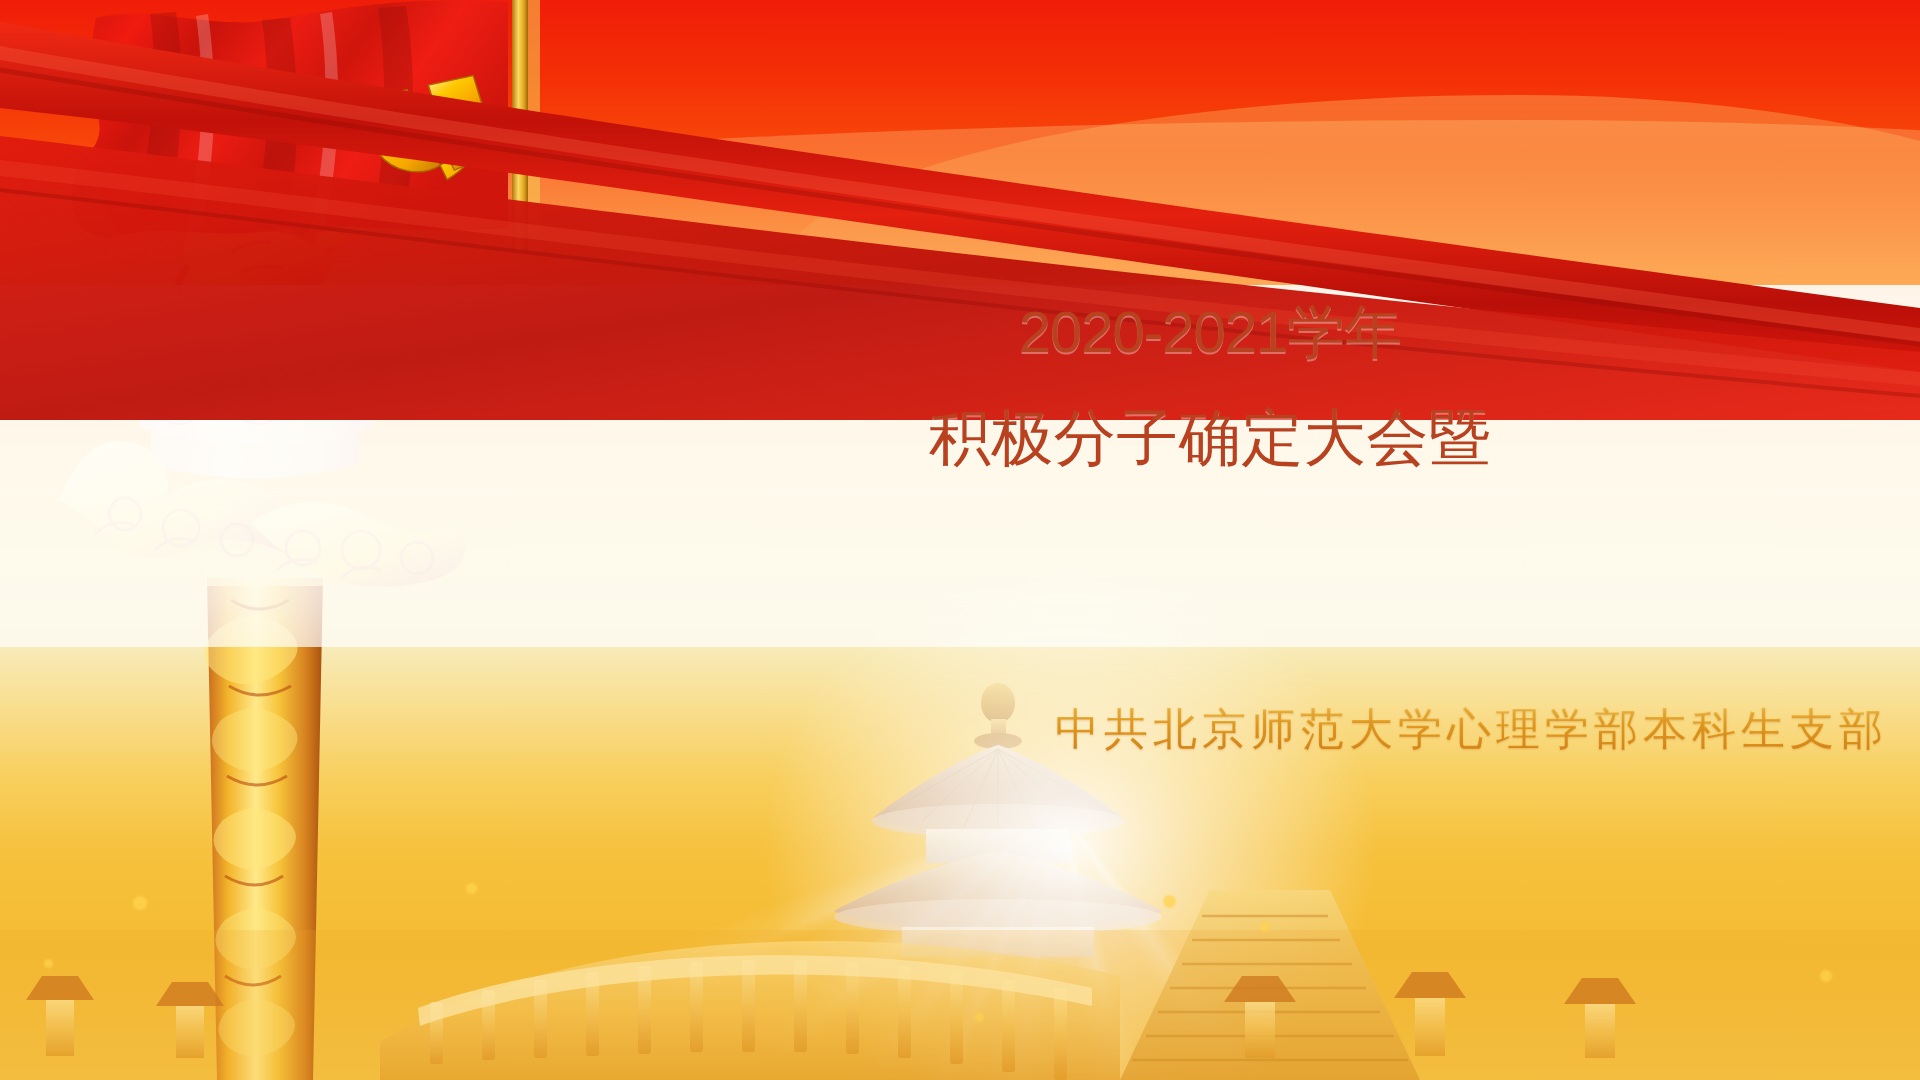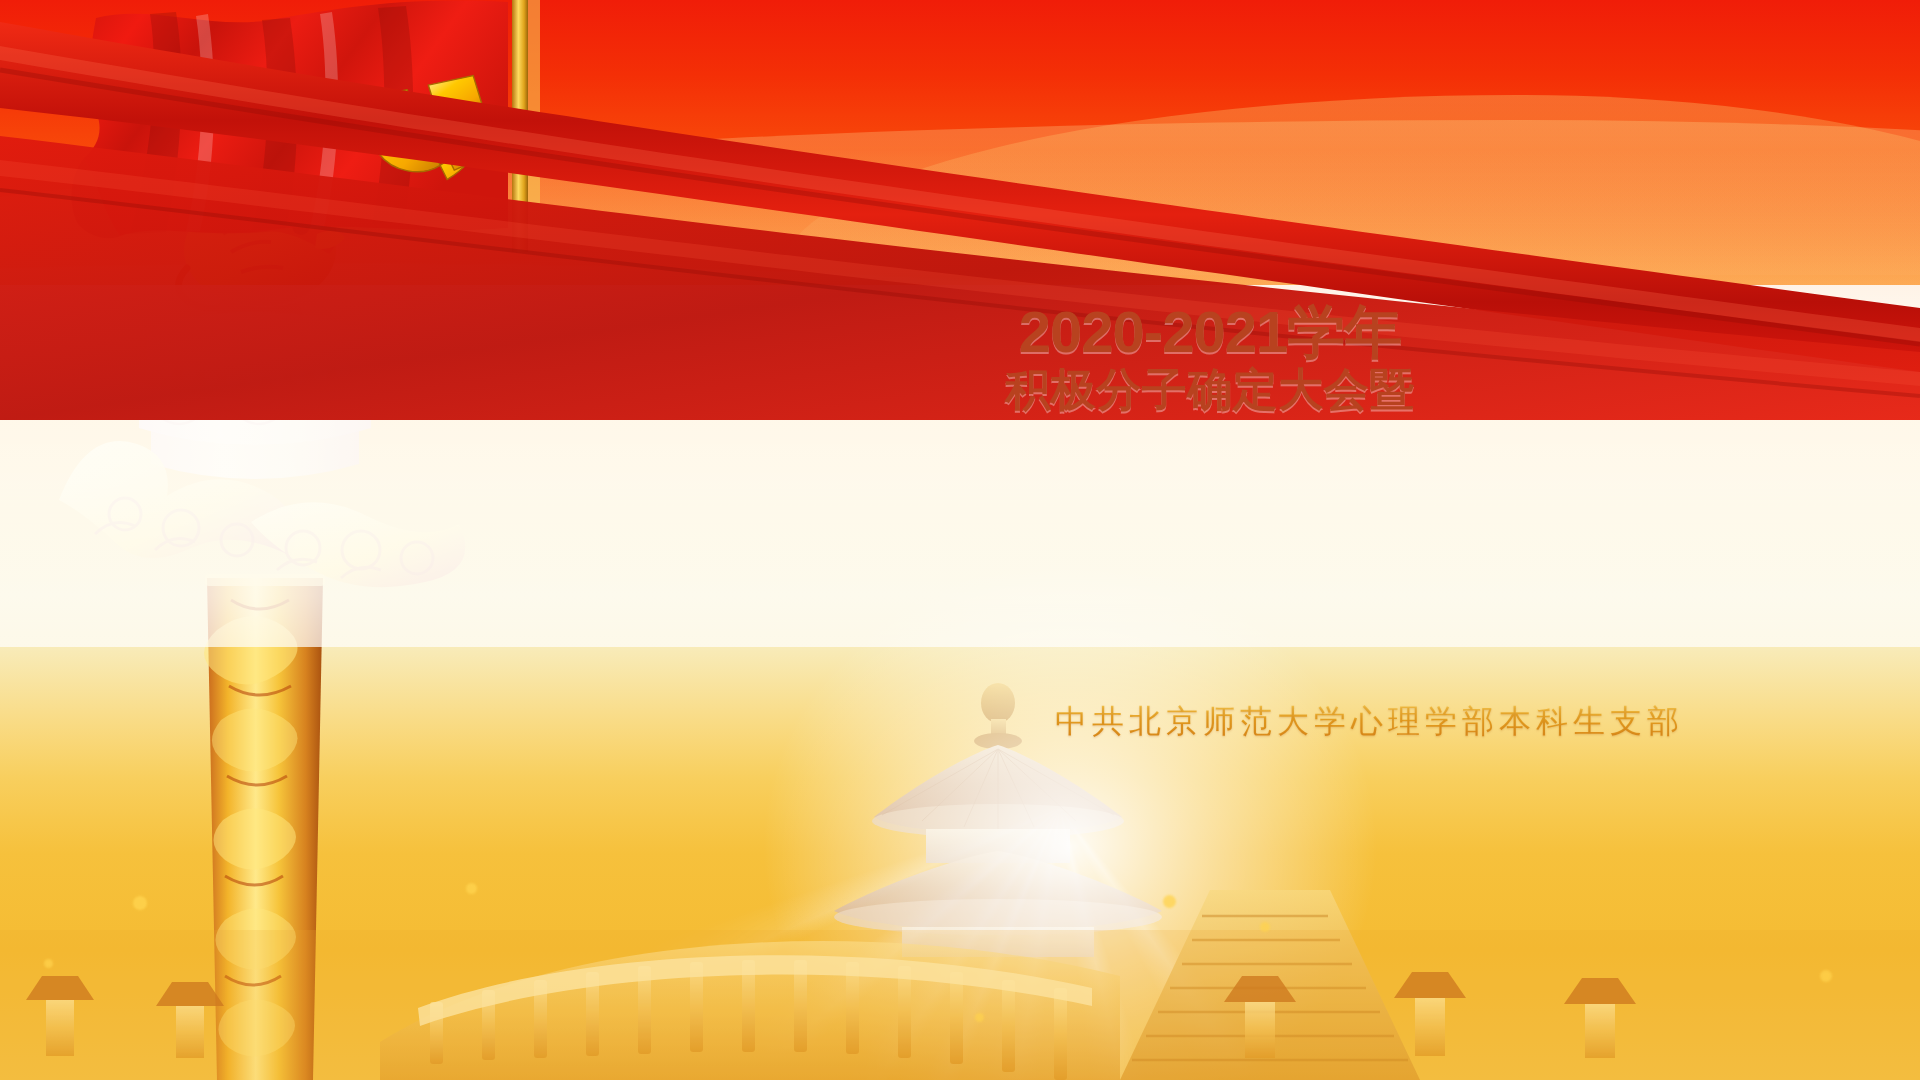--- a/index.html
+++ b/index.html
@@ -93,33 +93,33 @@
   }
   
   #ribbons{left:0;right:0;bottom:0;height:420px;}
   
   #title-block{
     position:absolute;left:620px;top:300px;width:1180px;
     text-align:center;z-index:40;
   }
   .title-line{
     color:#b8421f;
-    font-weight:700;
+    font-weight:400;
     letter-spacing:.5px;
     line-height:1.12;
     white-space:nowrap;
     text-shadow:0 2px 0 rgba(255,255,255,.35);
   }
   #t1{font-size:58px;letter-spacing:-1px;}
-  #t2{font-size:45px;}
+  #t2{font-size:62px;margin-top:38px;}
   #t3{font-size:62px;}
   #subtitle{
     position:absolute;left:1055px;top:700px;z-index:40;
     font-family:Liberation Mono, monospace;
-    font-size:32px;letter-spacing:5px;white-space:nowrap;
+    font-size:44px;letter-spacing:5px;white-space:nowrap;
     color:#e8a21b;
     background:linear-gradient(180deg,#f7cf59 0%,#e9a523 45%,#d9861a 100%);
     -webkit-background-clip:text;background-clip:text;
     -webkit-text-fill-color:transparent;
     text-shadow:0 1px 2px rgba(180,90,10,.25);
   }
   .sparkle{position:absolute;border-radius:50%;background:#ffd34d;filter:blur(1px);z-index:35;}
 </style>
 </head>
 <body>

